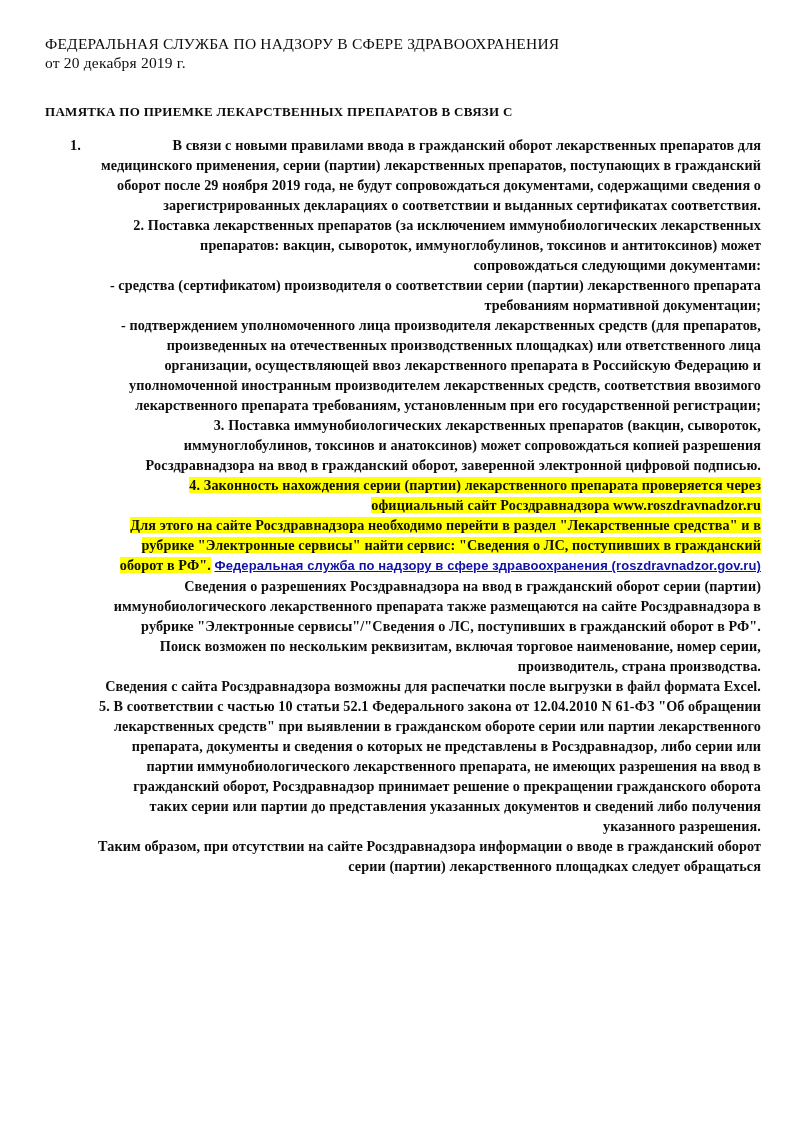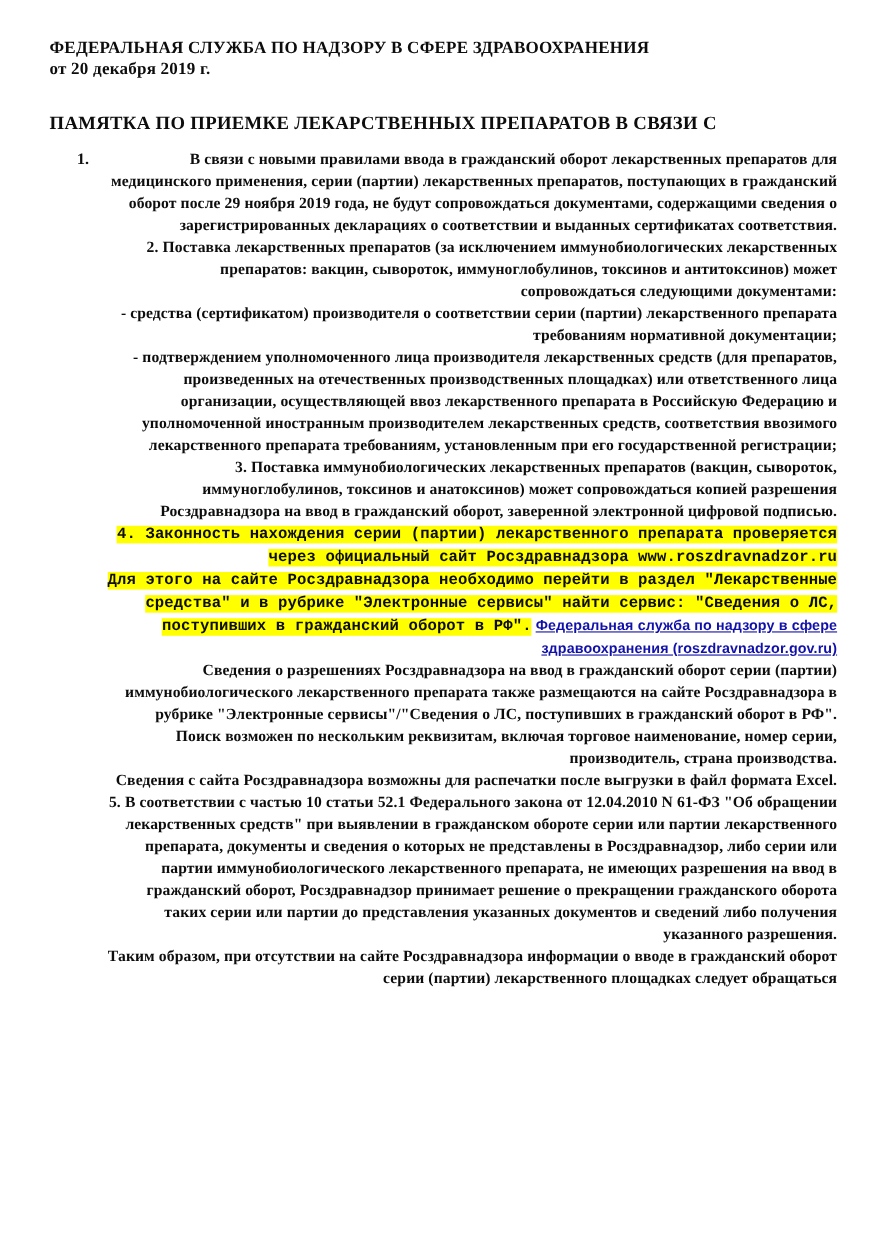--- a/index.html
+++ b/index.html
@@ -17,30 +17,30 @@
   }
   .page {
     box-sizing: border-box;
     width: 794px;
     height: 1122px;
     padding: 34px 30px 0 45px;
     background: #ffffff;
   }
   
   .doc-header {
-    font-weight: bold;
+    font-weight: normal;
     font-size: 15.5px;
     line-height: 19px;
     letter-spacing: 0.2px;
   }
   
   .doc-title {
     margin: 20px 0 4px 0;
     font-weight: bold;
-    font-size: 17px;
+    font-size: 13px;
     line-height: 39px;
     letter-spacing: 0.3px;
   }
   .doc-title div { white-space: nowrap; }
   
   .doc-body {
     position: relative;
     margin-left: 52px;
     width: 664px;
     margin-top: 2px;
@@ -55,21 +55,21 @@
   }
   .paragraphs p.para {
     margin: 0;
     font-weight: bold;
     font-size: 14.2px;
     line-height: 20px;
     letter-spacing: 0.1px;
     text-align: right;
   }
   .seg-normal { background: transparent; }
-  .seg-highlight { background: #ffff00; font-family: Liberation Mono, monospace; }
+  .seg-highlight { background: #ffff00; }
   a.seg-link {
     font-family: "Liberation Sans", "DejaVu Sans", sans-serif;
     font-size: 13px;
     font-weight: bold;
     color: #1111aa;
     text-decoration: underline;
     cursor: pointer;
   }
 </style>
 </head>

